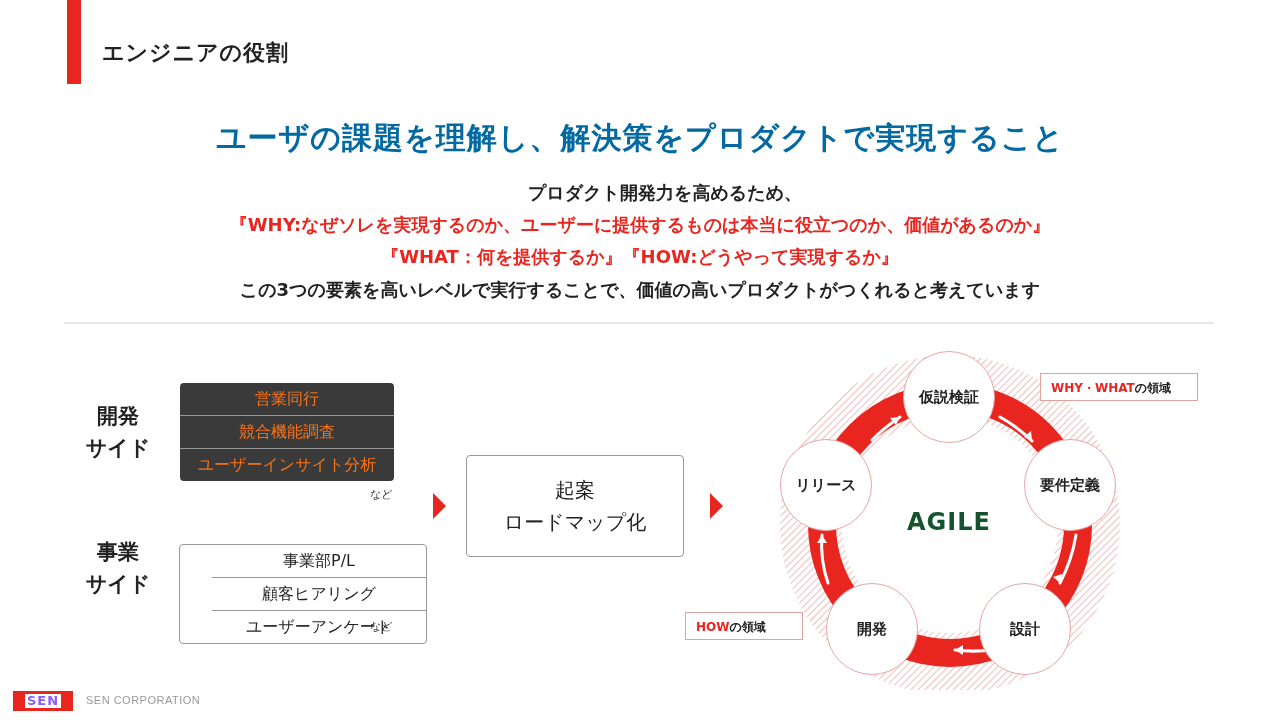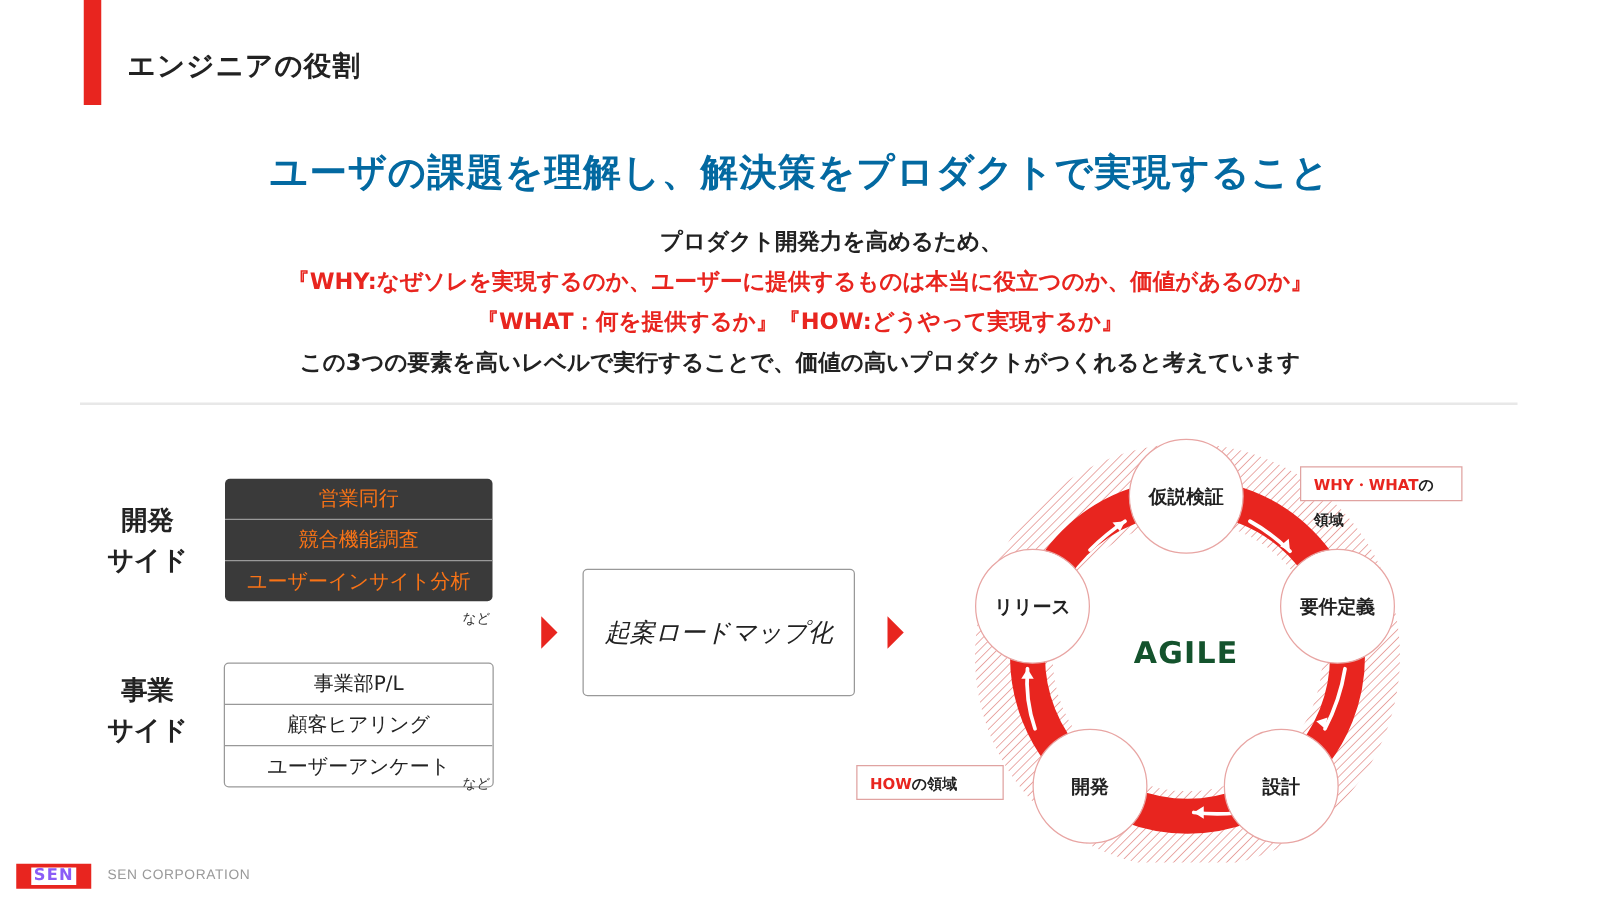--- a/index.html
+++ b/index.html
@@ -19,21 +19,21 @@
   .box-list.light { background:#fff; border:1px solid #999; }
   .box-item { height:32px; line-height:32px; text-align:center; font-size:16px; }
   .box-list.dark .box-item { color:#f97316; border-top:1px solid #999; }
   .box-list.dark .box-item:first-child { border-top:none; }
   .box-list.light .box-item { color:#222; border-top:1px solid #999; }
   .box-list.light .box-item:first-child { border-top:none; }
   .nado { position:absolute; font-size:11px; color:#333; }
 
   .tri { position:absolute; width:0; height:0; border-top:13px solid transparent; border-bottom:13px solid transparent; border-left:13px solid #e8251f; }
   .proposal-box { position:absolute; left:466px; top:455px; width:216px; height:100px; border:1px solid #999; border-radius:4px; background:#fff;
-                  display:flex; flex-direction:row; align-items:center; justify-content:center; font-size:20px; color:#222; line-height:32px;font-style:italic; }
+                  display:flex; flex-direction:column; align-items:center; justify-content:center; font-size:20px; color:#222; line-height:32px; }
 
   .cycle { position:absolute; left:760px; top:345px; width:380px; height:345px; }
   .node { position:absolute; width:92px; height:92px; border-radius:50%; background:#fff; border:1px solid #e8a5a3;
           display:flex; align-items:center; justify-content:center; font-size:15px; font-weight:bold; color:#222; box-sizing:border-box; }
   .agile { position:absolute; font-size:24px; font-weight:bold; color:#14532d; letter-spacing:1px; }
   .callout { position:absolute; height:28px; line-height:28px; border:1px solid #e0a3a1; background:#fff; font-size:12px; font-weight:bold; color:#e8251f; padding:0 10px; box-sizing:border-box; }
   .callout .suffix { color:#222; }
 
   .footer-logo { position:absolute; left:13px; top:691px; width:60px; height:20px; background:#e8251f; color:#fff; font-size:13px; font-weight:bold;
                  display:flex; align-items:center; justify-content:center; letter-spacing:1px; }
@@ -62,21 +62,21 @@
   <div class="box-item">営業同行</div>
   <div class="box-item">競合機能調査</div>
   <div class="box-item">ユーザーインサイト分析</div>
 </div>
 <div class="nado" style="left:370px; top:487px;">など</div>
 
 <div class="side-label" style="left:78px; top:536px;">
   <div>事業</div>
   <div>サイド</div>
 </div>
-<div class="box-list light" style="left:179px; top:530px;">
+<div class="box-list light" style="left:179px; top:544px;padding-left:32px;">
   <div class="box-item">事業部P/L</div>
   <div class="box-item">顧客ヒアリング</div>
   <div class="box-item">ユーザーアンケート</div>
 </div>
 <div class="nado" style="left:370px; top:619px;">など</div>
 
 <div class="tri" style="left:433px; top:493px;"></div>
 <div class="proposal-box">
   <div>起案</div>
   <div>ロードマップ化</div>
@@ -110,21 +110,21 @@
     </g>
   </svg>
   <div class="node" style="left:143px; top:6px;">仮説検証</div>
   <div class="node" style="left:264px; top:94px;">要件定義</div>
   <div class="node" style="left:219px; top:238px;">設計</div>
   <div class="node" style="left:66px; top:238px;">開発</div>
   <div class="node" style="left:20px; top:94px;text-align:right;">リリース</div>
   <div class="agile" style="left:147px; top:163px;">AGILE</div>
 </div>
 
-<div class="callout" style="left:1040px; top:373px; width:130px;">
+<div class="callout" style="left:1040px; top:373px; width:158px;">
   <span>WHY・WHAT</span><span class="suffix">の領域</span>
 </div>
 <div class="callout" style="left:685px; top:612px; width:118px;">
   <span>HOW</span><span class="suffix">の領域</span>
 </div>
 
 <div class="footer-logo">
     <span>SEN</span>
   </div>
 <div class="footer-text">SEN CORPORATION</div>

